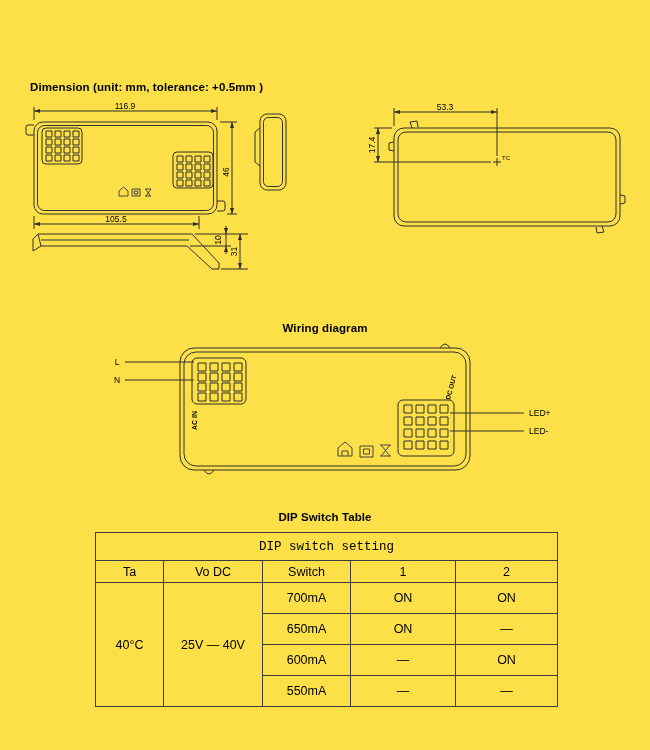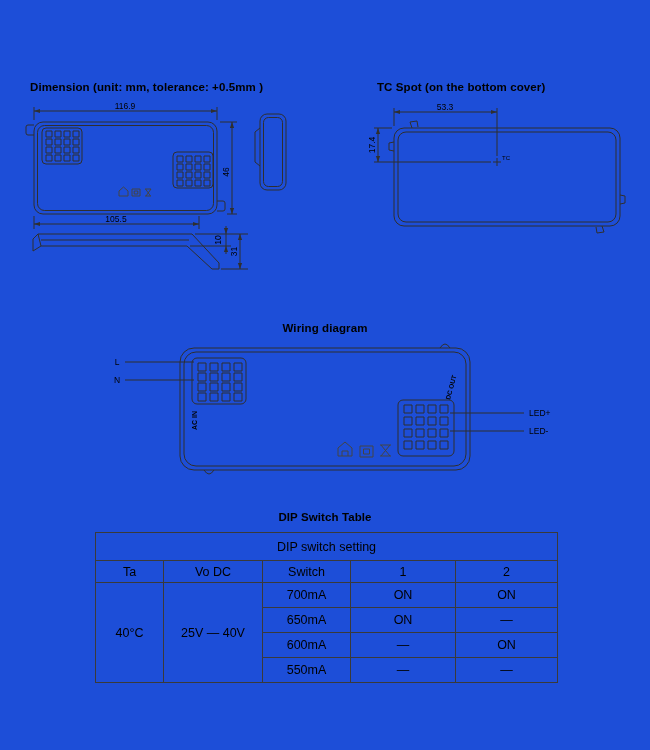--- a/index.html
+++ b/index.html
@@ -1,39 +1,38 @@
 <!DOCTYPE html>
 <html><head>
 <meta charset="utf-8">
 <style>
   * { margin:0; padding:0; box-sizing:border-box; }
   html,body { width:650px; height:750px; }
   body { background:#ffffff; font-family:"Liberation Sans", sans-serif; color:#000; position:relative; overflow:hidden; }
-  .page { position:absolute; left:0; top:0; width:650px; height:750px; background:#1d4ed8; }
+  .page { position:absolute; left:0; top:0; width:650px; height:750px; background:#fde047; }
   .heading { position:absolute; font-weight:bold; font-size:11.5px; letter-spacing:.1px; white-space:nowrap; }
   .heading-center { left:0; width:650px; text-align:center; }
   svg { position:absolute; overflow:visible; }
   svg text { font-family:"Liberation Sans", sans-serif; fill:#000; }
   .dim-text { font-size:8.5px; }
   .tiny-text { font-size:6px; }
   .wire-text { font-size:8.5px; }
   .port-text { font-size:7px; font-weight:bold; }
   table.dip { border-collapse:collapse; position:absolute; left:95px; top:532px; width:462px; font-size:12.5px; table-layout:fixed; }
   table.dip td { border:1px solid #3a3a3a; text-align:center; vertical-align:middle; padding:0; }
-  tr.r-setting td { height:28px; }
+  tr.r-setting td { height:28px;font-family:Liberation Mono, monospace; }
   tr.r-cols td { height:22px; }
-  tr.r-data td { height:25px; }
+  tr.r-data td { height:31px; }
 </style>
 </head>
 <body>
 
 <div class="page">
 
   <div class="heading" style="left:30px; top:81px;">Dimension (unit: mm, tolerance: +0.5mm )</div>
-  <div class="heading" style="left:377px; top:81px;">TC Spot (on the bottom cover)</div>
   <div class="heading heading-center" style="top:322px;">Wiring diagram</div>
   <div class="heading heading-center" style="top:511px;">DIP Switch Table</div>
 
   <svg width="295" height="200" viewBox="0 0 295 200" style="left:22px; top:100px;">
     <g stroke="#2f2f2f" fill="none" stroke-width="1">
 
       <rect x="12" y="22" width="183" height="92" rx="9"></rect>
       <rect x="15.5" y="25.5" width="176" height="85" rx="7"></rect>
       <path d="M12,25 L6,25 Q4,25 4,27 L4,33 Q4,35 6,35 L12,35"></path>
       <path d="M195,101 L201,101 Q203,101 203,103 L203,109 Q203,111 201,111 L195,111"></path>

